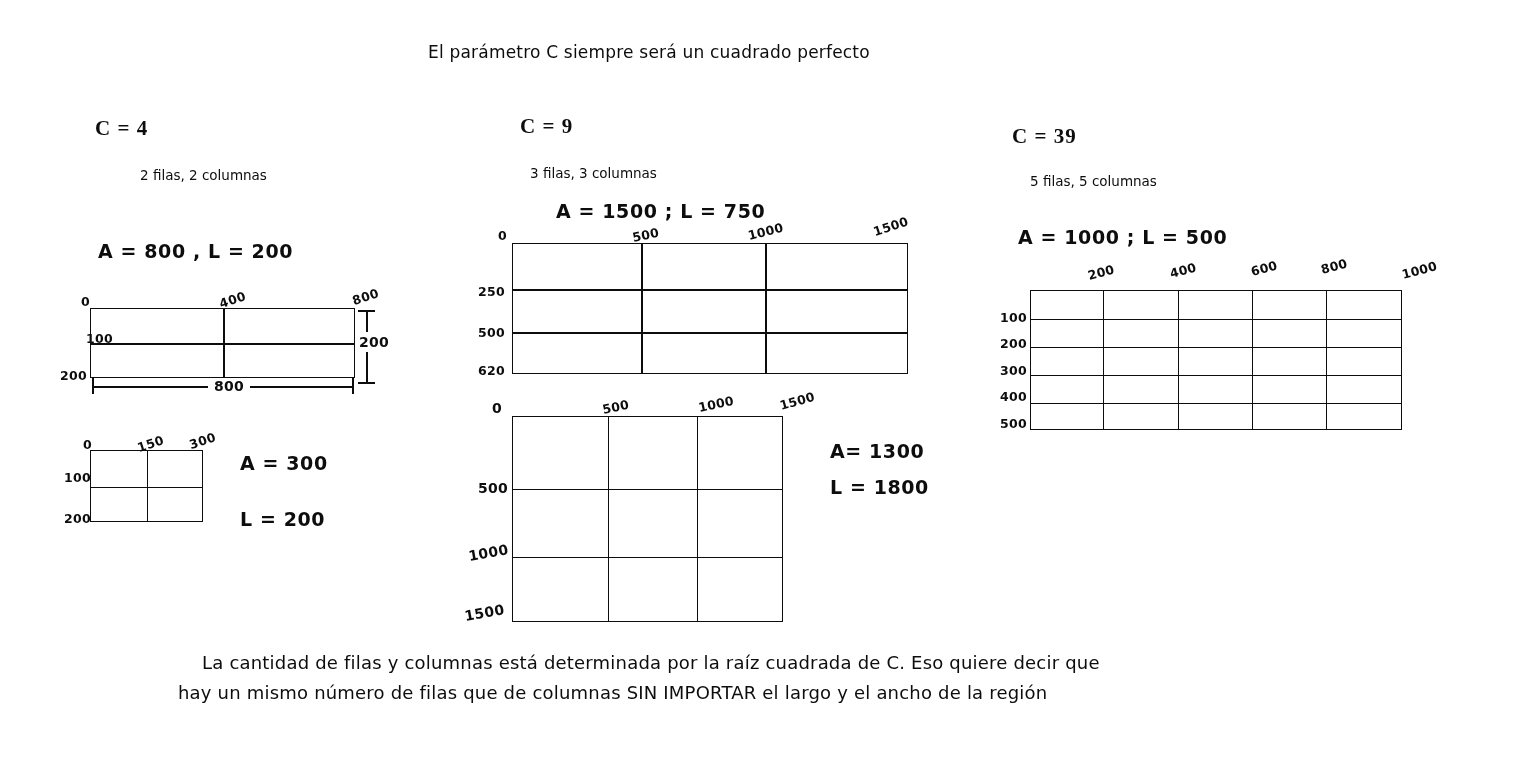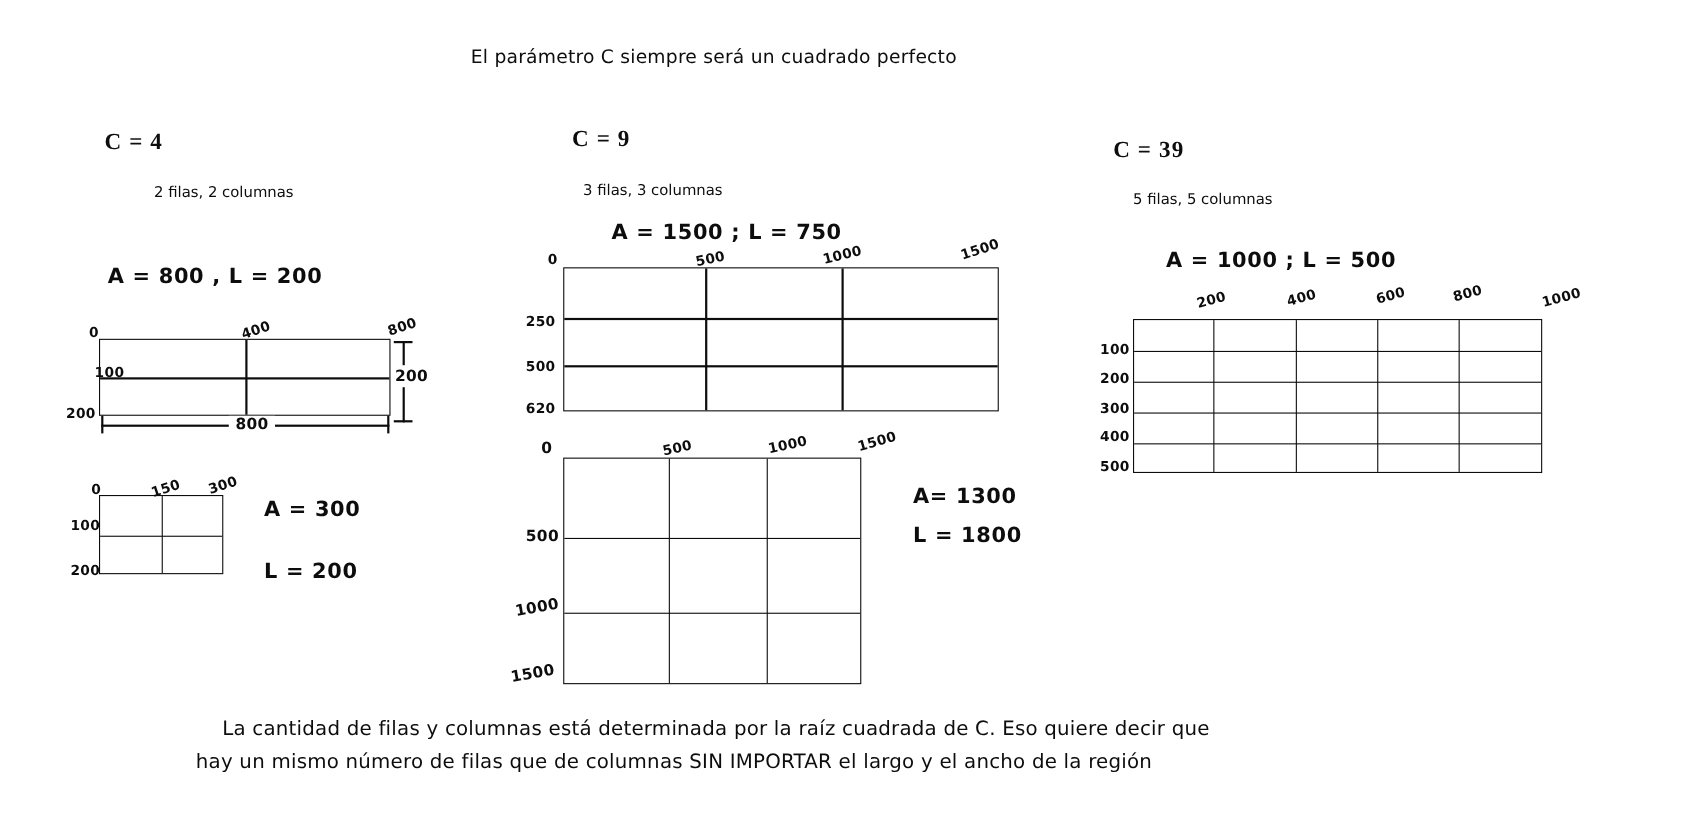--- a/index.html
+++ b/index.html
@@ -164,21 +164,21 @@
   <div class="hline" style="top:72px;"></div>
   <div class="hline" style="top:140px;"></div>
 </div>
 
 <div class="abs hand param" style="left:830px; top:440px;">A= 1300</div>
 <div class="abs hand param" style="left:830px; top:476px;">L = 1800</div>
 
 <div class="abs hand case-title" style="left:1012px; top:124px;">C = 39</div>
 <div class="abs hand case-sub" style="left:1030px; top:173px;">5 filas, 5 columnas</div>
 
-<div class="abs hand param" style="left:1018px; top:226px;margin-left:42px;">A = 1000 ;  L = 500</div>
+<div class="abs hand param" style="left:1018px; top:226px;">A = 1000 ;  L = 500</div>
 
 <div class="abs hand tick rot" style="left:1090px; top:268px; transform:rotate(-15deg);">200</div>
 <div class="abs hand tick rot" style="left:1172px; top:266px; transform:rotate(-15deg);">400</div>
 <div class="abs hand tick rot" style="left:1253px; top:264px; transform:rotate(-15deg);">600</div>
 <div class="abs hand tick rot" style="left:1323px; top:262px; transform:rotate(-15deg);">800</div>
 <div class="abs hand tick rot" style="left:1404px; top:267px; transform:rotate(-15deg);">1000</div>
 
 <div class="abs hand tick" style="left:1000px; top:310px;">100</div>
 <div class="abs hand tick" style="left:1000px; top:336px;">200</div>
 <div class="abs hand tick" style="left:1000px; top:363px;">300</div>

